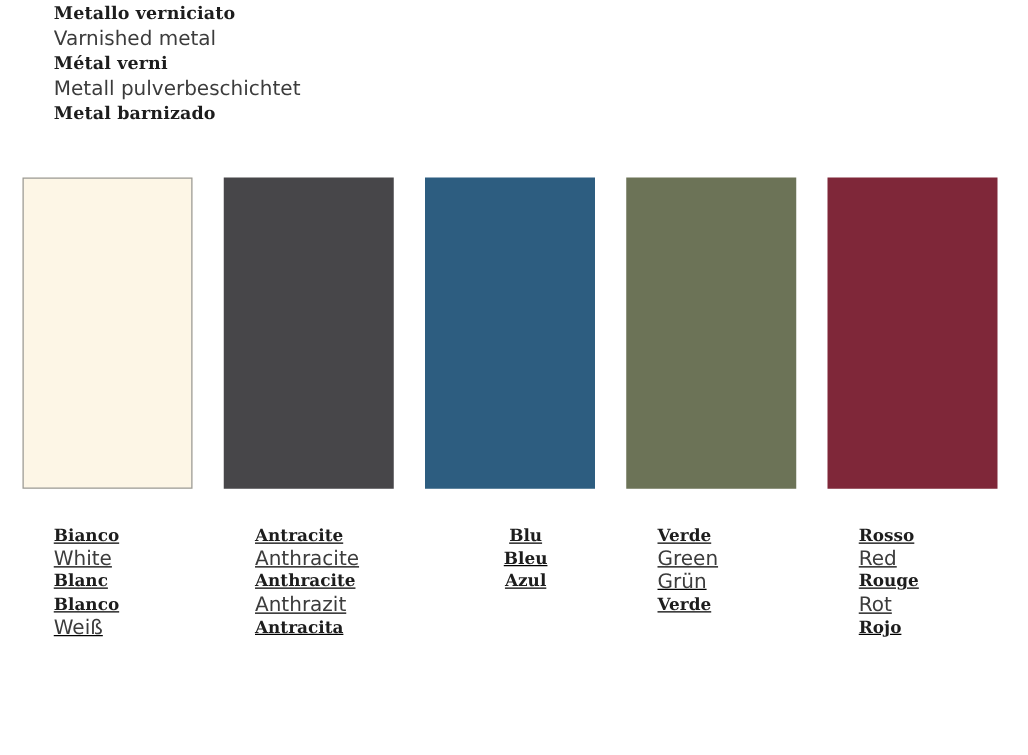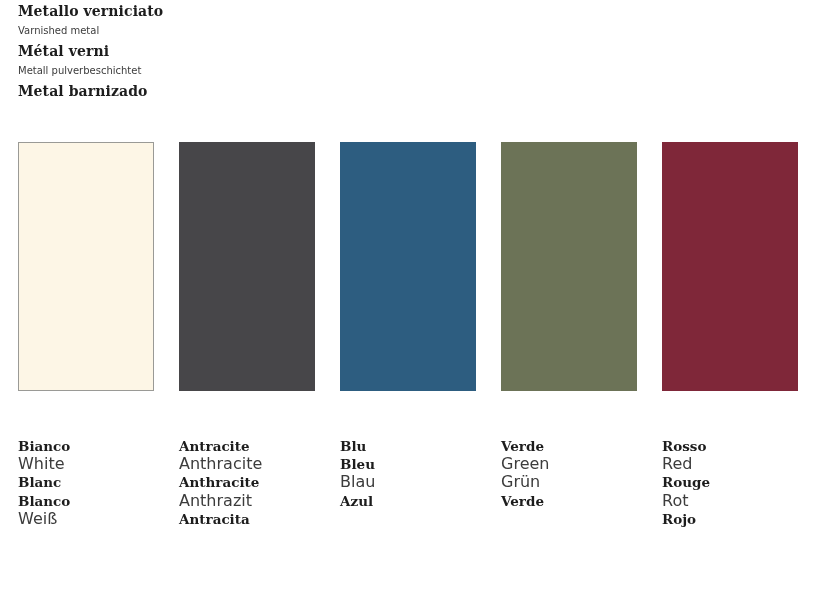--- a/index.html
+++ b/index.html
@@ -13,20 +13,21 @@
     height: 604px;
     position: relative;
     overflow: hidden;
     font-family: "Liberation Sans", sans-serif;
     -webkit-font-smoothing: antialiased;
   }
 
   
   .lang-block {
     position: absolute;
+    margin-left: 25px;
   }
   .lang-line {
     display: block;
     white-space: nowrap;
   }
   
   .lang-line.serif {
     font-family: "DejaVu Serif", "Liberation Serif", serif;
     font-weight: bold;
     color: #1d1d1d;
@@ -36,21 +37,21 @@
     font-weight: 400;
     color: #3c3c3c;
   }
 
   
   #heading-group {
     left: 18px;
     top: 1px;
   }
   #heading-group .lang-line {
-    font-size: 10px;
+    font-size: 16px;
     line-height: 20px;
   }
   #heading-group .lang-line.serif {
     font-size: 14px;
     letter-spacing: 0.1px;
   }
 
   
   #swatch-row {
     position: absolute;
@@ -76,24 +77,25 @@
     box-sizing: border-box;
   }
   .swatch-chip.bordered {
     border: 1px solid #9a9a96;
   }
 
   
   #caption-row {
     position: absolute;
     left: 18px;
-    top: 437px;
+    top: 420px;
     width: 780px;
     display: flex;
     gap: 0;
+    text-decoration: underline;
   }
   .caption-cell {
     width: 137px;
     margin-right: 25px;
   }
   .caption-cell:last-child {
     margin-right: 0;
   }
   .caption-cell .lang-line {
     font-size: 16px;
@@ -140,24 +142,23 @@
       <span class="lang-line serif">Blanco</span>
       <span class="lang-line sans">Weiß</span>
     </div>
     <div class="caption-cell lang-block" style="position: static;">
       <span class="lang-line serif">Antracite</span>
       <span class="lang-line sans">Anthracite</span>
       <span class="lang-line serif">Anthracite</span>
       <span class="lang-line sans">Anthrazit</span>
       <span class="lang-line serif">Antracita</span>
     </div>
-    <div class="caption-cell lang-block" style="position: static;">
+    <div class="caption-cell lang-block" style="position: static; text-align: center;">
       <span class="lang-line serif">Blu</span>
       <span class="lang-line serif">Bleu</span>
-      <span class="lang-line sans">Blau</span>
       <span class="lang-line serif">Azul</span>
     </div>
     <div class="caption-cell lang-block" style="position: static;">
       <span class="lang-line serif">Verde</span>
       <span class="lang-line sans">Green</span>
       <span class="lang-line sans">Grün</span>
       <span class="lang-line serif">Verde</span>
     </div>
     <div class="caption-cell lang-block" style="position: static;">
       <span class="lang-line serif">Rosso</span>

